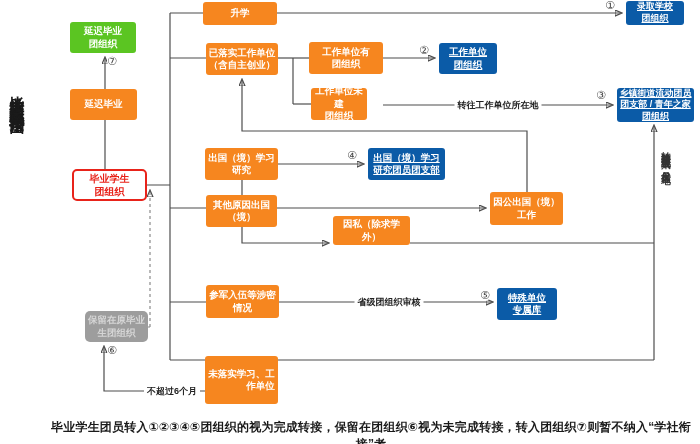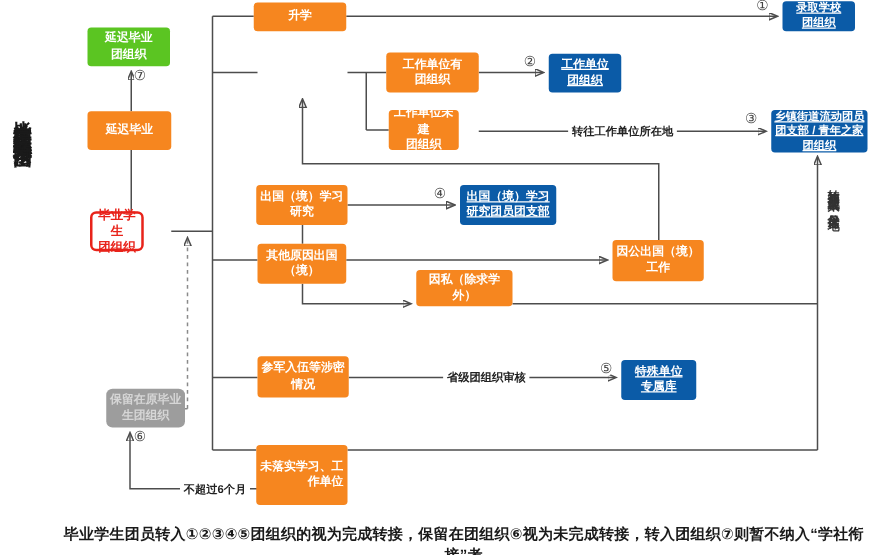--- a/index.html
+++ b/index.html
@@ -80,24 +80,26 @@
       <path class="dashed" d="M150,327 V191" marker-end="url(#arw)"></path>
     </g>
   </svg>
 
   <div class="v-text" id="left-title">毕业学生团员团组织关系转接指引图</div>
   <div class="v-text" id="right-note">转往户籍所在地或本人、父母居住地</div>
 
   <div class="box green" style="left:70px;top:22px;width:66px;height:31px;">延迟毕业
 团组织</div>
   <div class="box orange" style="left:70px;top:89px;width:67px;height:31px;">延迟毕业</div>
-  <div class="box red-outline" style="left:72px;top:169px;width:43px;height:32px;font-size:10px;">毕业学生
+  <div class="box red-outline" style="left:72px;top:169px;width:75px;height:32px;font-size:10px;">毕业学生
 团组织</div>
 
   <div class="box orange" style="left:203px;top:2px;width:74px;height:23px;">升学</div>
+  <div class="box orange" style="left:206px;top:43px;width:72px;height:32px;">已落实工作单位
+（含自主创业）</div>
   <div class="box orange" style="left:309px;top:42px;width:74px;height:32px;">工作单位有
 团组织</div>
   <div class="box blue" style="left:439px;top:43px;width:58px;height:31px;">工作单位
 团组织</div>
   <div class="box orange" style="left:311px;top:88px;width:56px;height:32px;">工作单位未建
 团组织</div>
   <div class="box blue" style="left:626px;top:1px;width:58px;height:24px;font-size:9px;">录取学校
 团组织</div>
   <div class="box blue" style="left:617px;top:88px;width:77px;height:34px;font-size:9px;line-height:1.25;">乡镇街道流动团员
 团支部 / 青年之家

